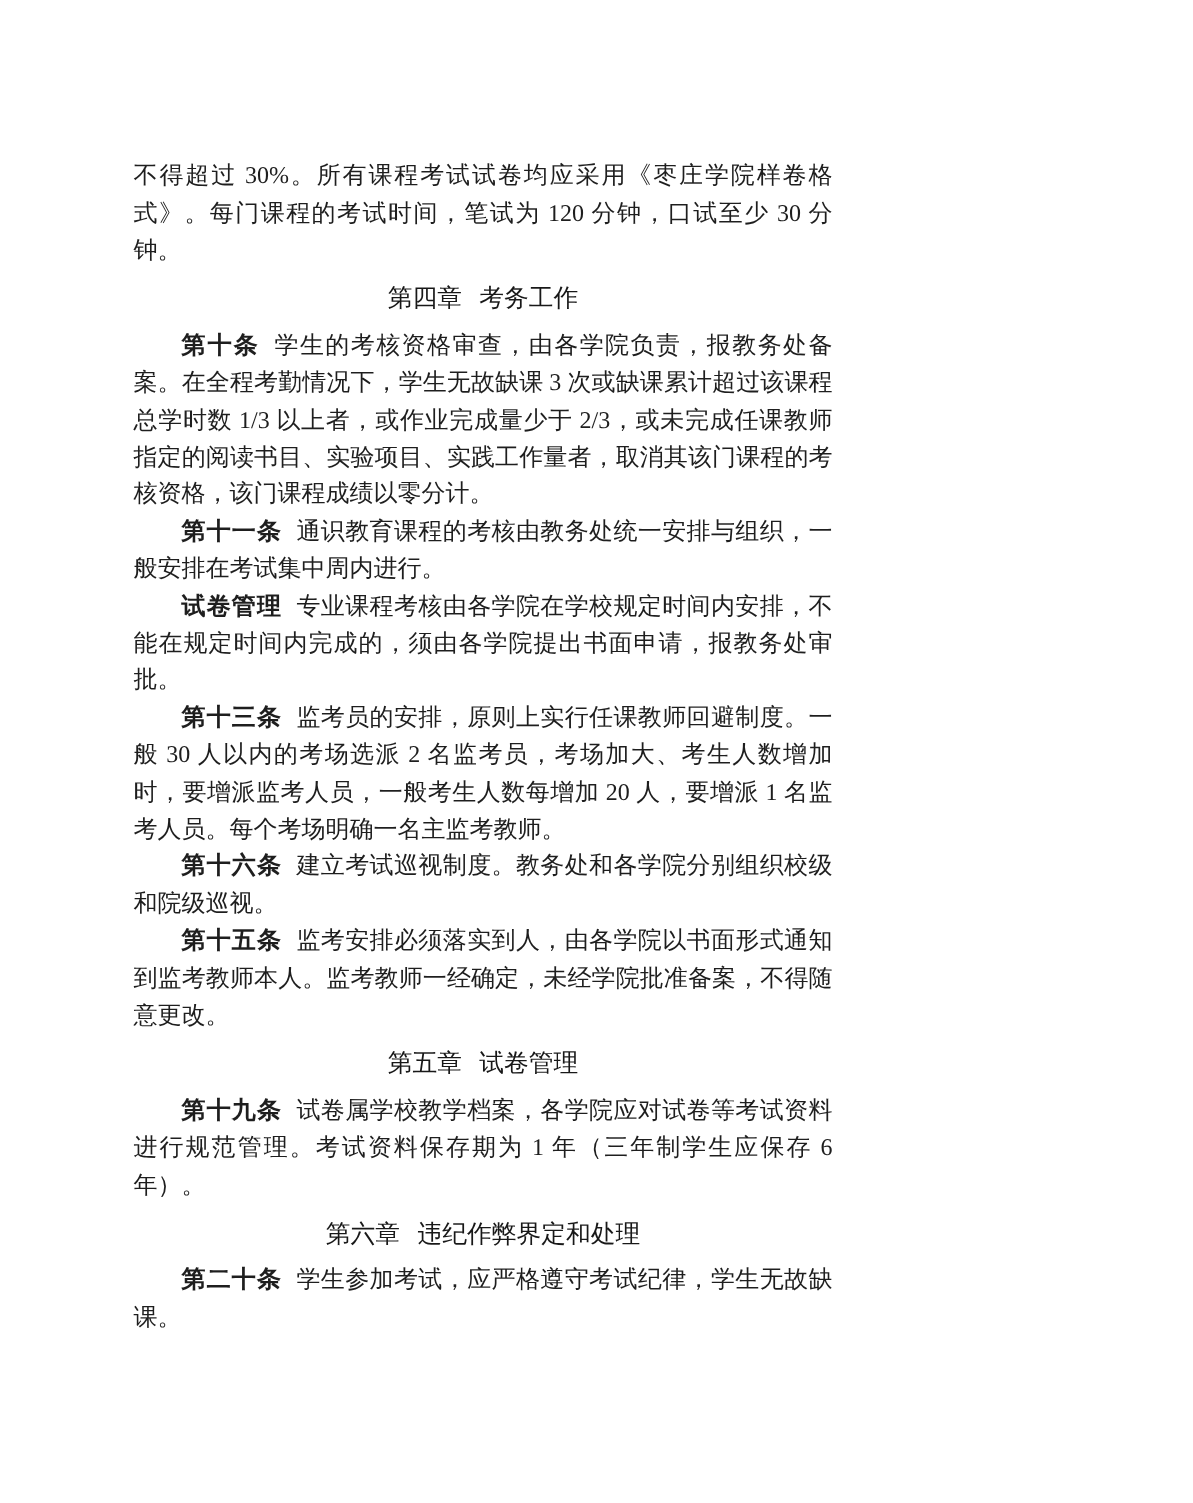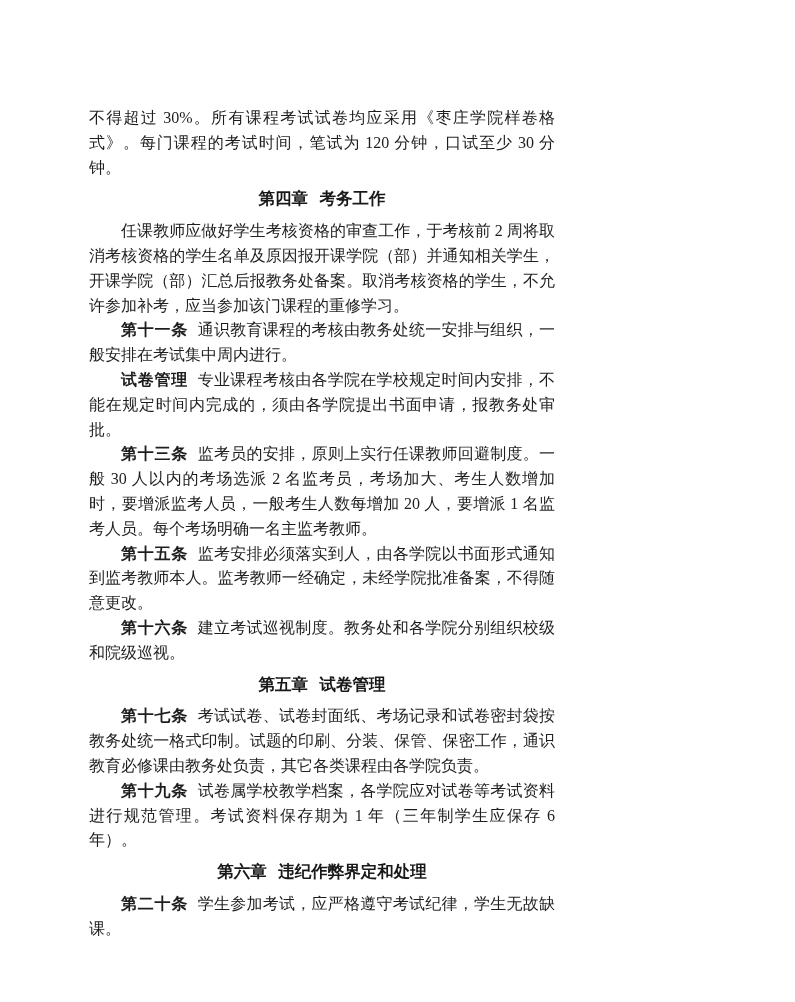--- a/index.html
+++ b/index.html
@@ -34,40 +34,39 @@
     text-indent: 2em;
   }
   .article-number {
     font-weight: bold;
     margin-right: 0.6em;
     letter-spacing: 0.5px;
   }
   h2.chapter-heading {
     margin: 7px 0;
     font-size: 16.5px;
-    font-weight: bold;
+    font-weight: normal;
     text-align: center;
     text-indent: 0;
     word-spacing: 0.45em;
     line-height: 24.8px;
     color: #181818;
   }
 </style>
 </head>
 <body>
 
 <div class="page">
   <div class="content" id="doc-content">
       <p class="body-paragraph"><span>不得超过 30%。所有课程考试试卷均应采用《枣庄学院样卷格式》。每门课程的考试时间，笔试为 120 分钟，口试至少 30 分钟。</span></p>
       <h2 class="chapter-heading">第四章 考务工作</h2>
-      <p class="body-paragraph indent"><span>任课教师应做好学生考核资格的审查工作，于考核前 2 周将取消考核资格的学生名单及原因报开课学院（部）并通知相关学生，开课学院（部）汇总后报教务处备案。取消考核资格的学生，不允许参加补考，应当参加该门课程的重修学习。</span></p>
+      <p class="body-paragraph indent"><span class="article-number">第十条</span><span>学生的考核资格审查，由各学院负责，报教务处备案。在全程考勤情况下，学生无故缺课 3 次或缺课累计超过该课程总学时数 1/3 以上者，或作业完成量少于 2/3，或未完成任课教师指定的阅读书目、实验项目、实践工作量者，取消其该门课程的考核资格，该门课程成绩以零分计。</span></p>
       <p class="body-paragraph indent"><span class="article-number">第十一条</span><span>通识教育课程的考核由教务处统一安排与组织，一般安排在考试集中周内进行。</span></p>
       <p class="body-paragraph indent"><span class="article-number">试卷管理</span><span>专业课程考核由各学院在学校规定时间内安排，不能在规定时间内完成的，须由各学院提出书面申请，报教务处审批。</span></p>
       <p class="body-paragraph indent"><span class="article-number">第十三条</span><span>监考员的安排，原则上实行任课教师回避制度。一般 30 人以内的考场选派 2 名监考员，考场加大、考生人数增加时，要增派监考人员，一般考生人数每增加 20 人，要增派 1 名监考人员。每个考场明确一名主监考教师。</span></p>
+      <p class="body-paragraph indent"><span class="article-number">第十六条</span><span>建立考试巡视制度。教务处和各学院分别组织校级和院级巡视。</span></p>
       <p class="body-paragraph indent"><span class="article-number">第十五条</span><span>监考安排必须落实到人，由各学院以书面形式通知到监考教师本人。监考教师一经确定，未经学院批准备案，不得随意更改。</span></p>
-      <p class="body-paragraph indent"><span class="article-number">第十六条</span><span>建立考试巡视制度。教务处和各学院分别组织校级和院级巡视。</span></p>
       <h2 class="chapter-heading">第五章 试卷管理</h2>
-      <p class="body-paragraph indent"><span class="article-number">第十七条</span><span>考试试卷、试卷封面纸、考场记录和试卷密封袋按教务处统一格式印制。试题的印刷、分装、保管、保密工作，通识教育必修课由教务处负责，其它各类课程由各学院负责。</span></p>
       <p class="body-paragraph indent"><span class="article-number">第十九条</span><span>试卷属学校教学档案，各学院应对试卷等考试资料进行规范管理。考试资料保存期为 1 年（三年制学生应保存 6 年）。</span></p>
       <h2 class="chapter-heading">第六章 违纪作弊界定和处理</h2>
       <p class="body-paragraph indent"><span class="article-number">第二十条</span><span>学生参加考试，应严格遵守考试纪律，学生无故缺课。</span></p>
     </div>
 </div>
 
 </body></html>

